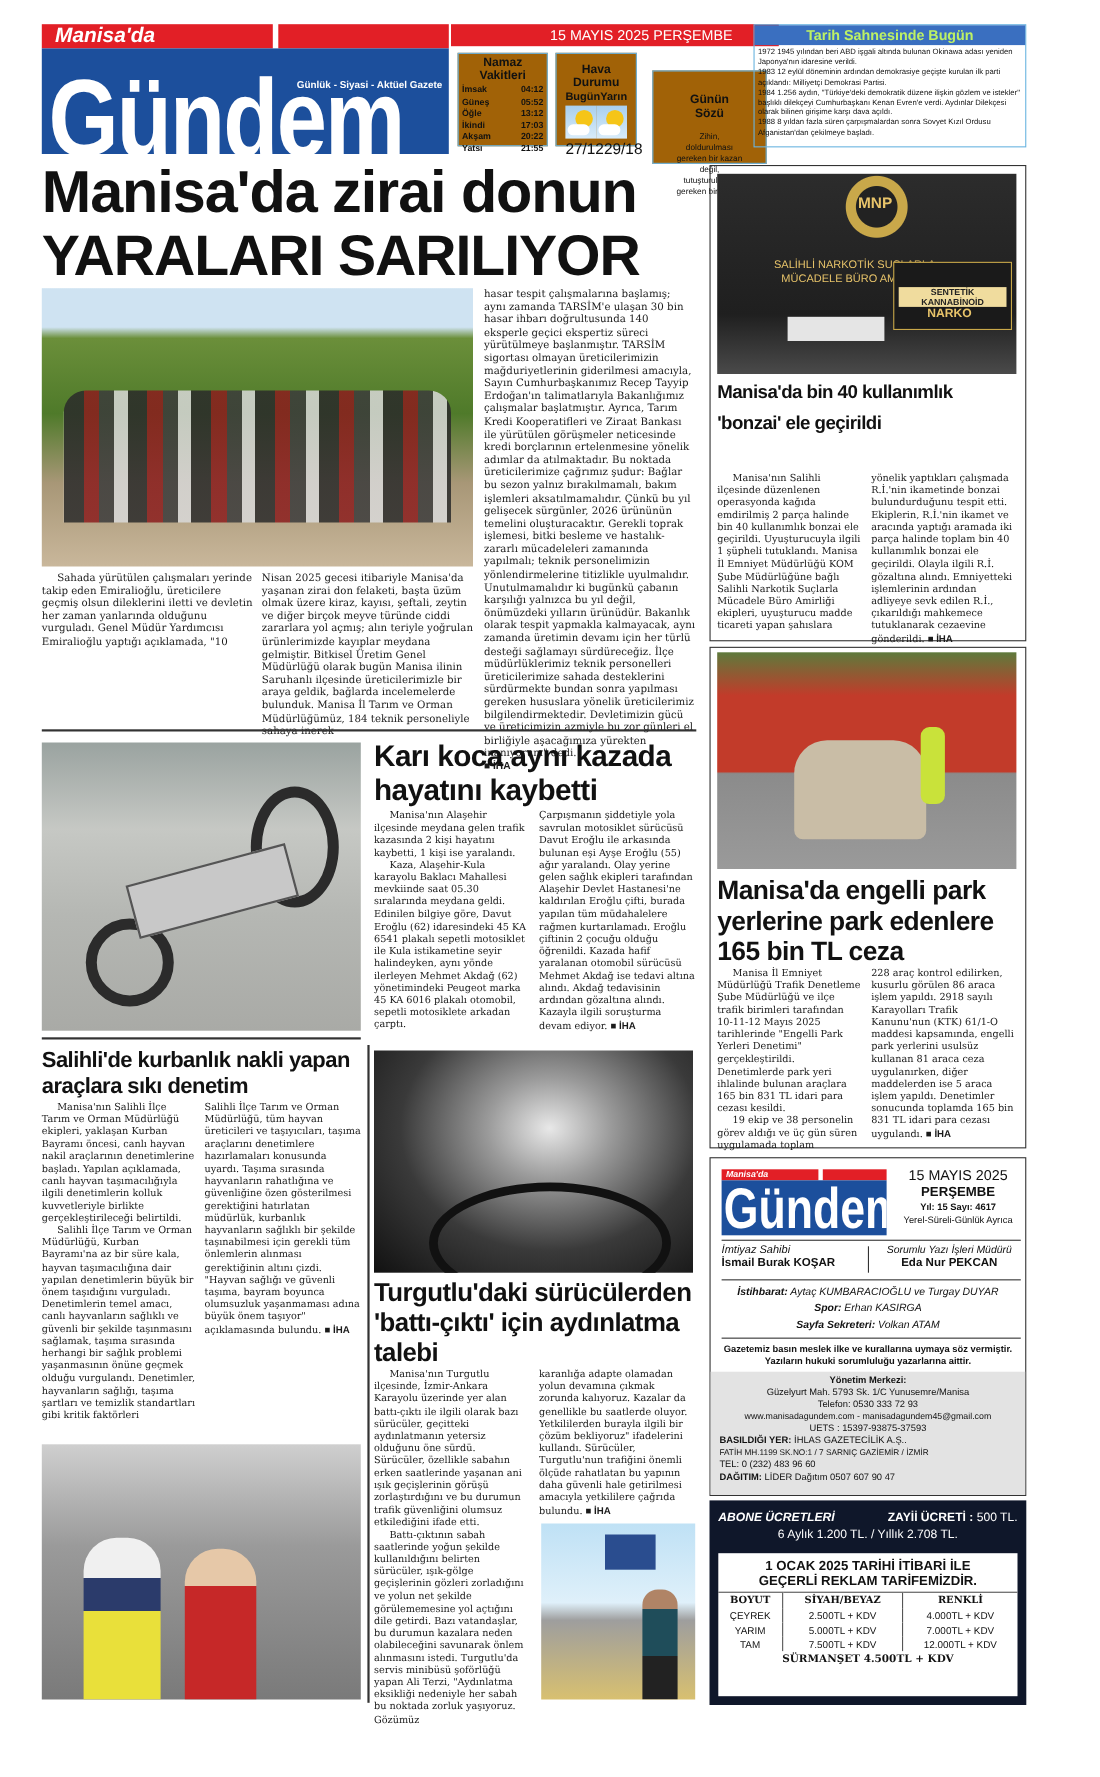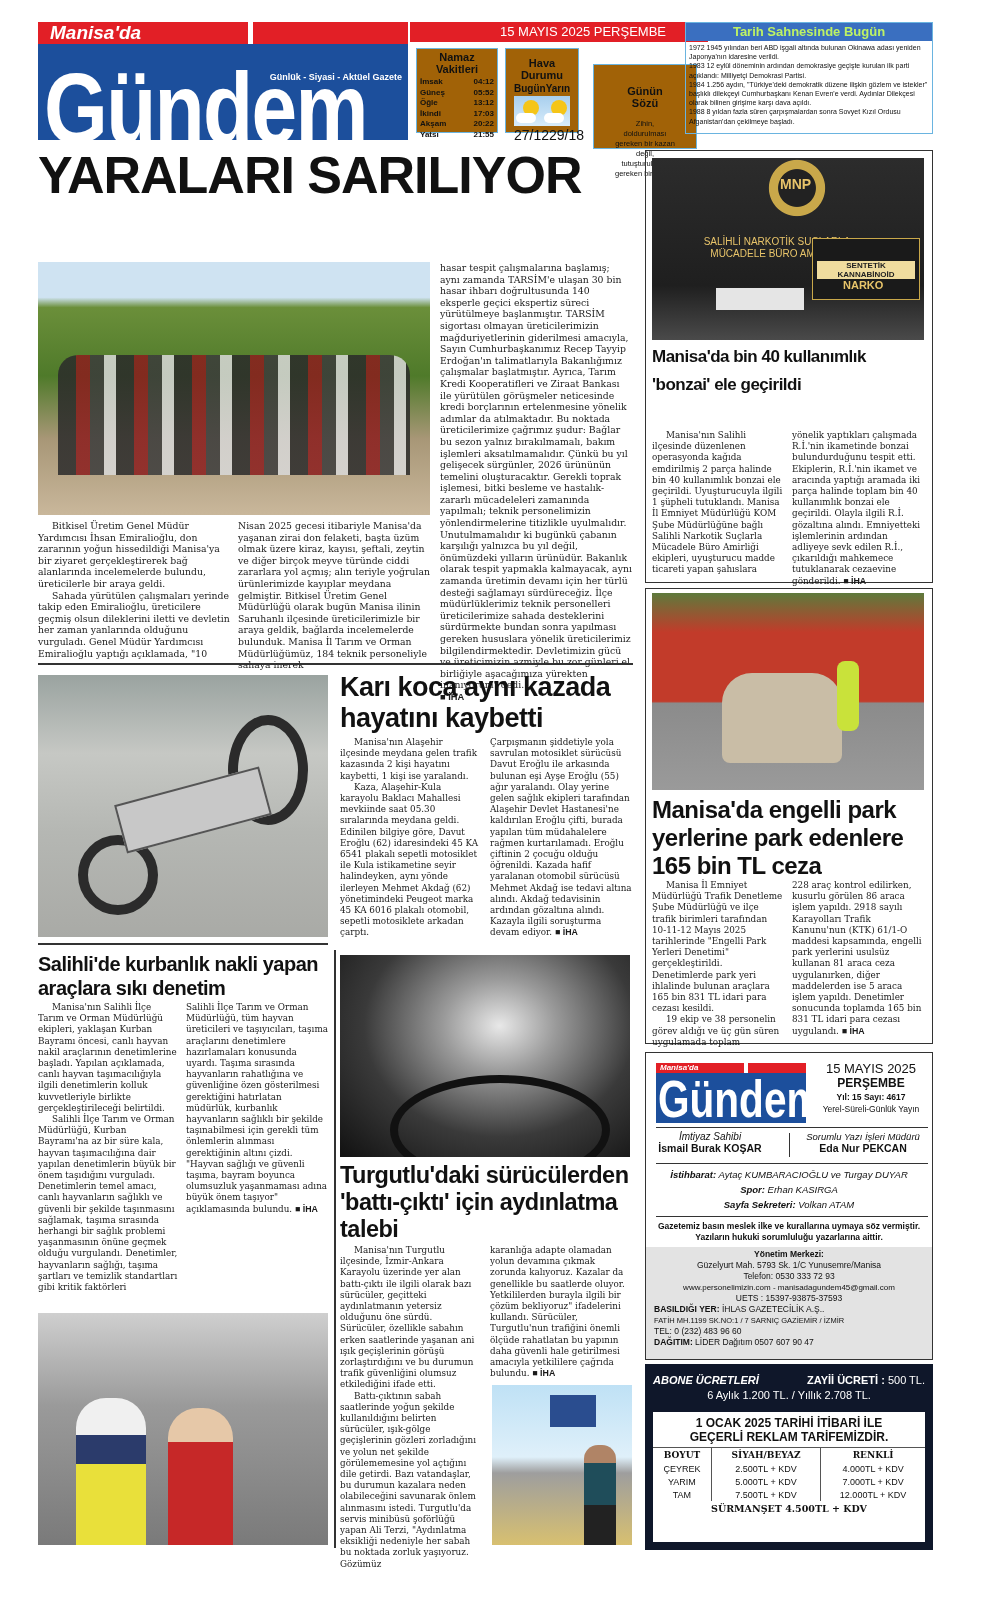--- a/index.html
+++ b/index.html
@@ -69,21 +69,21 @@
 .mini-logo .r{position:absolute;left:0;top:0;width:88px;height:10px;background:#e21f26;color:#fff;font-size:8px;font-weight:bold;font-style:italic;padding-left:4px;line-height:10px}
 .mini-logo .r2{position:absolute;left:92px;top:0;width:58px;height:10px;background:#e21f26}
 .mini-logo .b{position:absolute;left:0;top:10px;width:150px;height:50px;background:#1c4f9c;overflow:hidden}
 .mini-logo .w{position:absolute;left:2px;top:0;color:#fff;font-weight:bold;font-size:52px;line-height:52px;transform:scaleX(.78);transform-origin:left top}
 .imp-date{position:absolute;left:165px;top:8px;width:120px;text-align:center}
 .imp-date .d1{font-size:13px}
 .imp-date .d2{font-size:12px;font-weight:bold}
 .imp-date .d3{font-size:8.5px;font-weight:bold;margin-top:2px}
 .imp-date .d4{font-size:8.5px;margin-top:2px}
 .imp-hr{position:absolute;left:10px;right:4px;height:1px;background:#333}
-.imp-left{position:absolute;left:0;top:78px;width:128px;text-align:center}
+.imp-left{position:absolute;left:10px;top:78px;width:128px;text-align:left}
 .imp-right{position:absolute;left:148px;top:78px;width:138px;text-align:center}
 .ital{font-style:italic;font-size:10px}
 .bold{font-weight:bold;font-size:10.5px}
 .staff{position:absolute;left:4px;right:4px;text-align:center;font-size:9.5px;font-style:italic}
 .staff b{font-style:italic}
 .notice{position:absolute;left:4px;right:4px;top:220px;text-align:center;font-size:8.5px;font-weight:bold;line-height:11px}
 .mgmt{position:absolute;left:0;right:0;top:246px;bottom:0;background:#e3e3e3;text-align:center;font-size:8.5px;line-height:11px;padding-top:2px}
 .mgmt .lft{text-align:left;padding-left:8px}
 
 .prices{left:645px;top:1364px;width:288px;height:186px;background:#0f172a;color:#fff;font-family:"Liberation Sans",sans-serif}
@@ -170,28 +170,28 @@
 
 <div class="abs tarih">
   <div class="hd">Tarih Sahnesinde Bugün</div>
   <p style="padding-bottom:0">1972 1945 yılından beri ABD işgali altında bulunan Okinawa adası yeniden Japonya'nın idaresine verildi.</p>
   <p style="padding-top:0;padding-bottom:0">1983 12 eylül döneminin ardından demokrasiye geçişte kurulan ilk parti açıklandı: Milliyetçi Demokrasi Partisi.</p>
   <p style="padding-top:0;padding-bottom:0">1984 1.256 aydın, "Türkiye'deki demokratik düzene ilişkin gözlem ve istekler" başlıklı dilekçeyi Cumhurbaşkanı Kenan Evren'e verdi. Aydınlar Dilekçesi olarak bilinen girişime karşı dava açıldı.</p>
   <p style="padding-top:0">1988 8 yıldan fazla süren çarpışmalardan sonra Sovyet Kızıl Ordusu Afganistan'dan çekilmeye başladı.</p>
 </div>
 
 <div class="abs h1">
+  <div>Manisa'da zirai donun</div>
   <div style="font-size:52px">YARALARI SARILIYOR</div>
 </div>
 <div class="abs photo ph-vine">
     <div class="people"></div>
   </div>
 
 <div class="abs col" style="left:38px;top:520px;width:192px">
-  <p>Bitkisel Üretim Genel Müdür Yardımcısı İhsan Emiralioğlu, don zararının yoğun hissedildiği Manisa'ya bir ziyaret gerçekleştirerek bağ alanlarında incelemelerde bulundu, üreticilerle bir araya geldi.</p>
   <p>Sahada yürütülen çalışmaları yerinde takip eden Emiralioğlu, üreticilere geçmiş olsun dileklerini iletti ve devletin her zaman yanlarında olduğunu vurguladı. Genel Müdür Yardımcısı Emiralioğlu yaptığı açıklamada, "10</p>
 </div>
 <div class="abs col" style="left:238px;top:520px;width:192px">
   <p style="text-indent:0">Nisan 2025 gecesi itibariyle Manisa'da yaşanan zirai don felaketi, başta üzüm olmak üzere kiraz, kayısı, şeftali, zeytin ve diğer birçok meyve türünde ciddi zararlara yol açmış; alın teriyle yoğrulan ürünlerimizde kayıplar meydana gelmiştir. Bitkisel Üretim Genel Müdürlüğü olarak bugün Manisa ilinin Saruhanlı ilçesinde üreticilerimizle bir araya geldik, bağlarda incelemelerde bulunduk. Manisa İl Tarım ve Orman Müdürlüğümüz, 184 teknik personeliyle sahaya inerek</p>
 </div>
 <div class="abs col" style="left:440px;top:262px;width:192px">
   <p style="text-indent:0">hasar tespit çalışmalarına başlamış; aynı zamanda TARSİM'e ulaşan 30 bin hasar ihbarı doğrultusunda 140 eksperle geçici ekspertiz süreci yürütülmeye başlanmıştır. TARSİM sigortası olmayan üreticilerimizin mağduriyetlerinin giderilmesi amacıyla, Sayın Cumhurbaşkanımız Recep Tayyip Erdoğan'ın talimatlarıyla Bakanlığımız çalışmalar başlatmıştır. Ayrıca, Tarım Kredi Kooperatifleri ve Ziraat Bankası ile yürütülen görüşmeler neticesinde kredi borçlarının ertelenmesine yönelik adımlar da atılmaktadır. Bu noktada üreticilerimize çağrımız şudur: Bağlar bu sezon yalnız bırakılmamalı, bakım işlemleri aksatılmamalıdır. Çünkü bu yıl gelişecek sürgünler, 2026 ürününün temelini oluşturacaktır. Gerekli toprak işlemesi, bitki besleme ve hastalık-zararlı mücadeleleri zamanında yapılmalı; teknik personelimizin yönlendirmelerine titizlikle uyulmalıdır. Unutulmamalıdır ki bugünkü çabanın karşılığı yalnızca bu yıl değil, önümüzdeki yılların ürünüdür. Bakanlık olarak tespit yapmakla kalmayacak, aynı zamanda üretimin devamı için her türlü desteği sağlamayı sürdüreceğiz. İlçe müdürlüklerimiz teknik personelleri üreticilerimize sahada desteklerini sürdürmekte bundan sonra yapılması gereken hususlara yönelik üreticilerimiz bilgilendirmektedir. Devletimizin gücü ve üreticimizin azmiyle bu zor günleri el birliğiyle aşacağımıza yürekten inanıyorum" dedi.</p>
   <span class="iha">■ İHA</span>
 </div>
 
@@ -287,21 +287,21 @@
     <div class="r">Manisa'da</div>
     <div class="r2"></div>
     <div class="b">
         <div class="w">Gündem</div>
       </div>
   </div>
   <div class="imp-date">
     <div class="d1">15 MAYIS 2025</div>
     <div class="d2">PERŞEMBE</div>
     <div class="d3">Yıl: 15 Sayı: 4617</div>
-    <div class="d4">Yerel-Süreli-Günlük Yayın</div>
+    <div class="d4">Yerel-Süreli-Günlük Ayrıca</div>
   </div>
   <div class="imp-hr" style="top:74px"></div>
   <div class="imp-left">
     <div class="ital">İmtiyaz Sahibi</div>
     <div class="bold">İsmail Burak KOŞAR</div>
   </div>
   <div style="position:absolute;left:143px;top:80px;width:1px;height:24px;background:#333"></div>
   <div class="imp-right">
     <div class="ital" style="font-size:9.5px">Sorumlu Yazı İşleri Müdürü</div>
     <div class="bold">Eda Nur PEKCAN</div>
@@ -309,21 +309,21 @@
   <div class="imp-hr" style="top:110px"></div>
   <div class="staff" style="top:116px"><b>İstihbarat:</b> <span>Aytaç KUMBARACIOĞLU ve Turgay DUYAR</span></div>
   <div class="staff" style="top:131px"><b>Spor:</b> <span>Erhan KASIRGA</span></div>
   <div class="staff" style="top:146px"><b>Sayfa Sekreteri:</b> <span>Volkan ATAM</span></div>
   <div class="imp-hr" style="top:163px"></div>
   <div class="notice" style="top:168px">Gazetemiz basın meslek ilke ve kurallarına uymaya söz vermiştir. Yazıların hukuki sorumluluğu yazarlarına aittir.</div>
   <div class="mgmt" style="top:194px">
     <div style="font-weight:900">Yönetim Merkezi:</div>
     <div>Güzelyurt Mah. 5793 Sk. 1/C Yunusemre/Manisa</div>
     <div>Telefon: 0530 333 72 93</div>
-    <div style="font-size:8px">www.personelimizin.com - manisadagundem45@gmail.com</div>
+    <div style="font-size:8px">www.manisadagundem.com - manisadagundem45@gmail.com</div>
     <div>UETS : 15397-93875-37593</div>
     <div class="lft"><b>BASILDIĞI YER:</b> <span>İHLAS GAZETECİLİK A.Ş..</span></div>
     <div class="lft" style="font-size:7.5px">FATİH MH.1199 SK.NO:1 / 7 SARNIÇ GAZİEMİR / İZMİR</div>
     <div class="lft">TEL: 0 (232) 483 96 60</div>
     <div class="lft"><b>DAĞITIM:</b> <span>LİDER Dağıtım 0507 607 90 47</span></div>
   </div>
 </div>
 
 <div class="abs prices">
   <div class="top">

